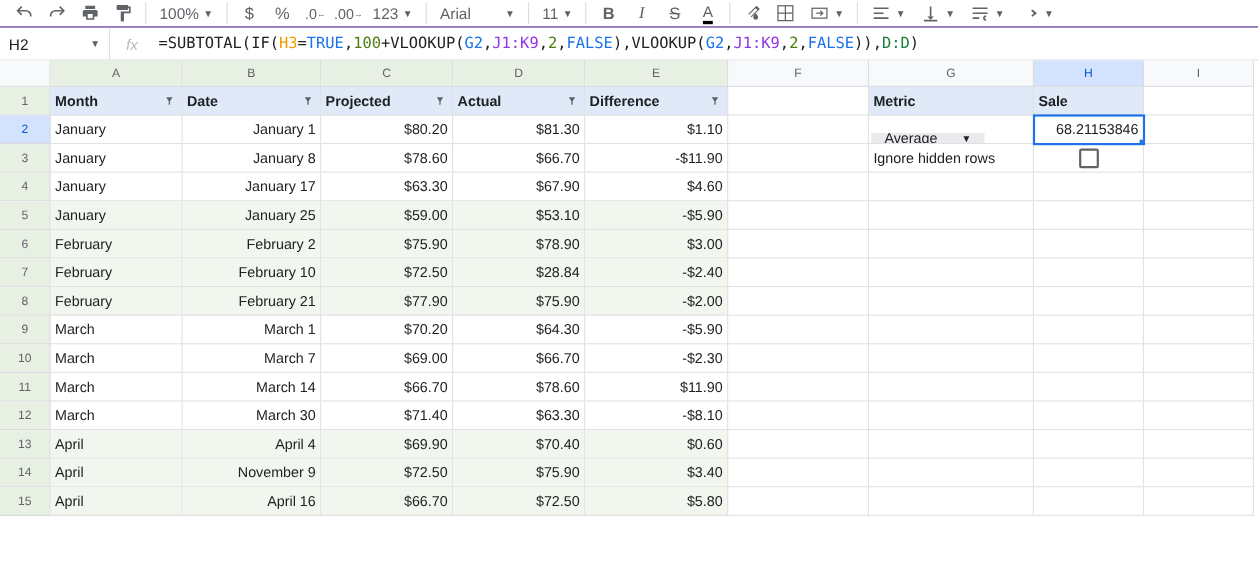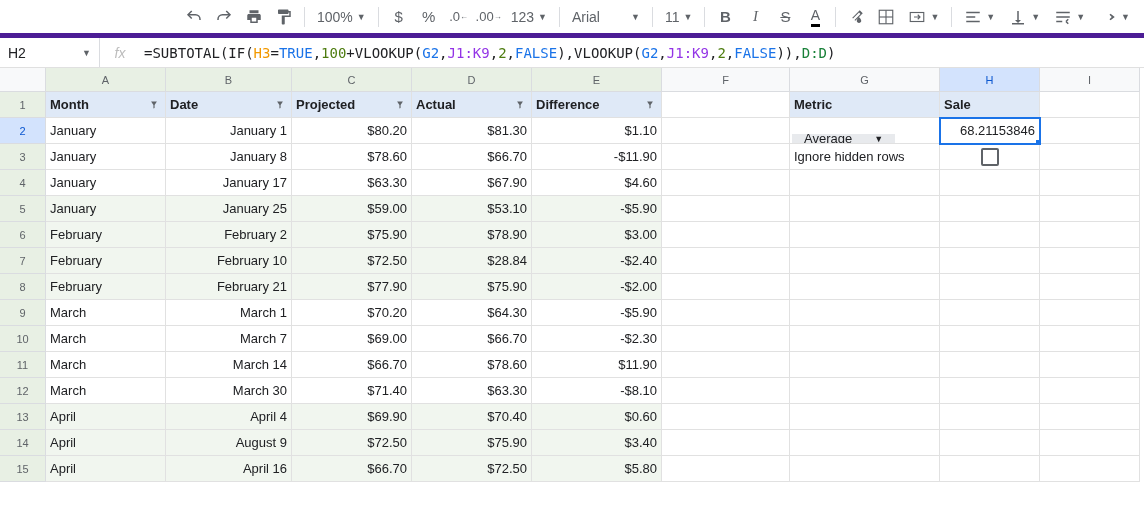--- a/index.html
+++ b/index.html
@@ -1,19 +1,19 @@
 <!DOCTYPE html>
 <html><head>
 <meta charset="utf-8">
 <style>
   * { box-sizing: border-box; margin: 0; padding: 0; }
   body { font-family: Arial, sans-serif; font-size: 13px; color: #202124; background: #fff; width: 1144px; }
   
   
-  .toolbar { display: flex; align-items: center; height: 38px; padding: 0 8px; border-bottom: 5px solid #4c1d95; gap: 2px; justify-content: flex-end; }
+  .toolbar { display: flex; align-items: center; height: 25px; padding: 0 8px; border-bottom: 1px solid #4c1d95; gap: 2px; }
   .tb-btn { display: inline-flex; align-items: center; justify-content: center; width: 28px; height: 28px; border: none; background: transparent; cursor: pointer; color: #5f6368; border-radius: 3px; }
   .tb-sep { width: 1px; height: 20px; background: #dadce0; margin: 0 4px; }
   .tb-text { padding: 0 6px; color: #5f6368; font-size: 14px; display: inline-flex; align-items: center; height: 28px; cursor: pointer; }
   .tb-text .caret { margin-left: 4px; font-size: 9px; }
   .font-box { min-width: 80px; }
   .size-box { min-width: 30px; justify-content: center; }
   
   
   .formula-bar { display: flex; align-items: center; height: 30px; border-bottom: 1px solid #e0e0e0; }
   .name-box { width: 100px; display: flex; align-items: center; padding: 0 8px; border-right: 1px solid #dadce0; height: 100%; font-size: 14px; }
@@ -388,21 +388,21 @@
           <div class="cell c-C alt num-cell" style="width: 120px;">$69.90</div>
           <div class="cell c-D alt num-cell" style="width: 120px;">$70.40</div>
           <div class="cell c-E alt num-cell" style="width: 130px;">$0.60</div>
           <div class="cell c-F" style="width: 128px;"></div>
           <div class="cell c-G" style="width: 150px;"></div>
           <div class="cell c-H num-cell" style="width: 100px;"></div>
           <div class="cell c-I" style="width: 100px;"></div>
         </div>
         <div class="row">
           <div class="cell c-A alt" style="width: 120px;">April</div>
-          <div class="cell c-B alt num-cell" style="width: 126px;">August 9</div>
+          <div class="cell c-B alt num-cell" style="width: 126px;">November 9</div>
           <div class="cell c-C alt num-cell" style="width: 120px;">$72.50</div>
           <div class="cell c-D alt num-cell" style="width: 120px;">$75.90</div>
           <div class="cell c-E alt num-cell" style="width: 130px;">$3.40</div>
           <div class="cell c-F" style="width: 128px;"></div>
           <div class="cell c-G" style="width: 150px;"></div>
           <div class="cell c-H num-cell" style="width: 100px;"></div>
           <div class="cell c-I" style="width: 100px;"></div>
         </div>
         <div class="row">
           <div class="cell c-A alt" style="width: 120px;">April</div>

